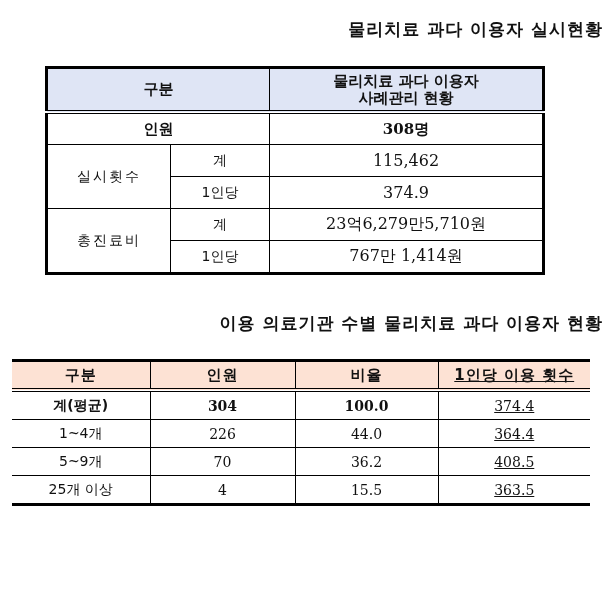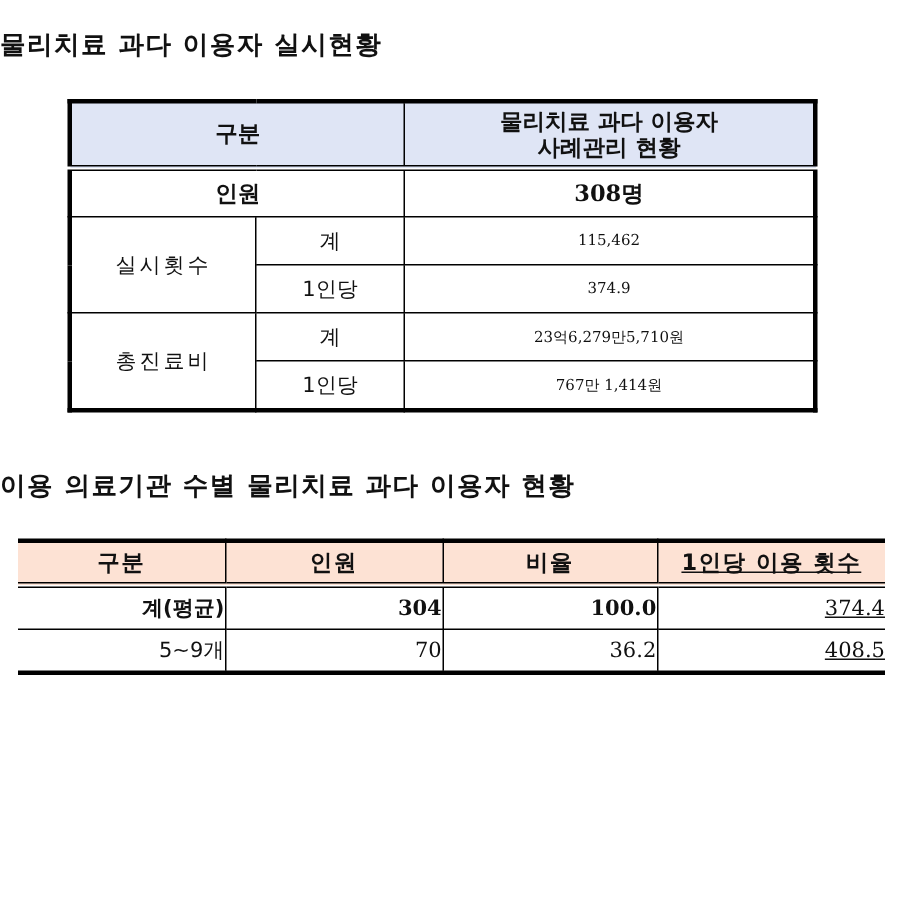--- a/index.html
+++ b/index.html
@@ -2,21 +2,21 @@
 <html><head>
   <meta charset="utf-8">
   <style>
     html, body { margin: 0; padding: 0; background: #ffffff; }
     body {
       width: 603px; height: 601px; position: relative; overflow: hidden;
       font-family: "DejaVu Serif", "Liberation Serif", serif;
       color: #111;
     }
     .title {
-      position: absolute; left: 0; width: 603px; text-align: left;
+      position: absolute; left: 0; width: 603px; text-align: right;
       font-weight: bold; font-size: 17px; letter-spacing: 1px;
       font-family: "DejaVu Sans", "Liberation Sans", sans-serif;
     }
     #title1 { top: 18px; }
     #title2 { top: 312px; }
 
     
     table { border-collapse: collapse; position: absolute; table-layout: fixed; }
     #t1 {
       left: 45px; top: 66px; width: 497px;
@@ -24,35 +24,35 @@
       font-size: 14px;
     }
     #t1 td { border: 1px solid #000; text-align: center; vertical-align: middle; padding: 0; }
     #t1 .hdr td { background: #dfe5f5; height: 41px; font-weight: bold; line-height: 17px;
       font-family: "DejaVu Sans", "Liberation Sans", sans-serif; font-size: 15px; }
     #t1 .hdr td { border-bottom: 4px double #000; }
     #t1 .r-total td { height: 30px; font-weight: bold; font-size: 15px; }
     #t1 .r td { height: 31px; }
     #t1 .lbl { font-family: "DejaVu Sans", "Liberation Sans", sans-serif; font-size: 14px; letter-spacing: 2px; }
     #t1 .sub { font-family: "DejaVu Sans", "Liberation Sans", sans-serif; font-size: 14px; }
-    #t1 .num { font-family: "DejaVu Serif", "Liberation Serif", serif; font-size: 10px; }
+    #t1 .num { font-family: "DejaVu Serif", "Liberation Serif", serif; font-size: 16px; }
 
     
     #t2 {
       left: 12px; top: 359px; width: 578px;
       border-top: 3px solid #000; border-bottom: 3px solid #000;
       font-size: 14px;
     }
     #t2 td { border: 1px solid #000; text-align: center; vertical-align: middle; padding: 0; }
     #t2 tr td:first-child { border-left: none; }
     #t2 tr td:last-child { border-right: none; text-decoration: underline; }
     #t2 .hdr td { background: #fde2d4; height: 26px; font-weight: bold;
       font-family: "DejaVu Sans", "Liberation Sans", sans-serif; font-size: 15px; letter-spacing: 1px;
       border-bottom: 4px double #000; }
-    #t2 .row td { height: 27px; text-align: right; }
+    #t2 .row td { height: 27px; }
     #t2 .bold { font-weight: bold; }
     #t2 .c1 { font-family: "DejaVu Sans", "Liberation Sans", sans-serif; }
   </style>
 </head>
 <body>
 
 <div id="title1" class="title">물리치료 과다 이용자 실시현황</div>
 
 <table id="t1">
   <colgroup>
@@ -109,19 +109,31 @@
     <td>비율</td>
     <td>1인당 이용 횟수</td>
   </tr>
   <tr class="row">
     <td class="bold c1">계(평균)</td>
     <td class="bold">304</td>
     <td class="bold">100.0</td>
     <td>374.4</td>
   </tr>
   <tr class="row">
+    <td class="c1">1~4개</td>
+    <td>226</td>
+    <td>44.0</td>
+    <td>364.4</td>
+  </tr>
+  <tr class="row">
     <td class="c1">5~9개</td>
     <td>70</td>
     <td>36.2</td>
     <td>408.5</td>
   </tr>
+  <tr class="row">
+    <td class="c1">25개 이상</td>
+    <td>4</td>
+    <td>15.5</td>
+    <td>363.5</td>
+  </tr>
 </tbody>
   </table>
 
 </body></html>

